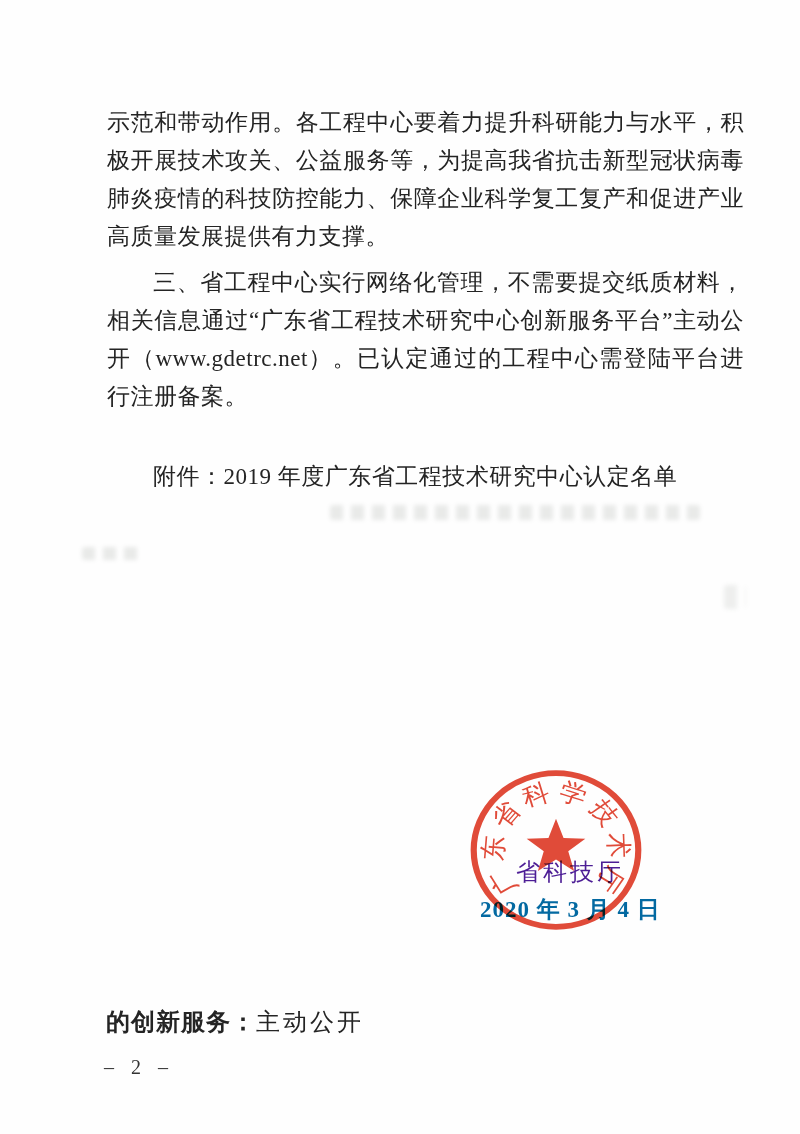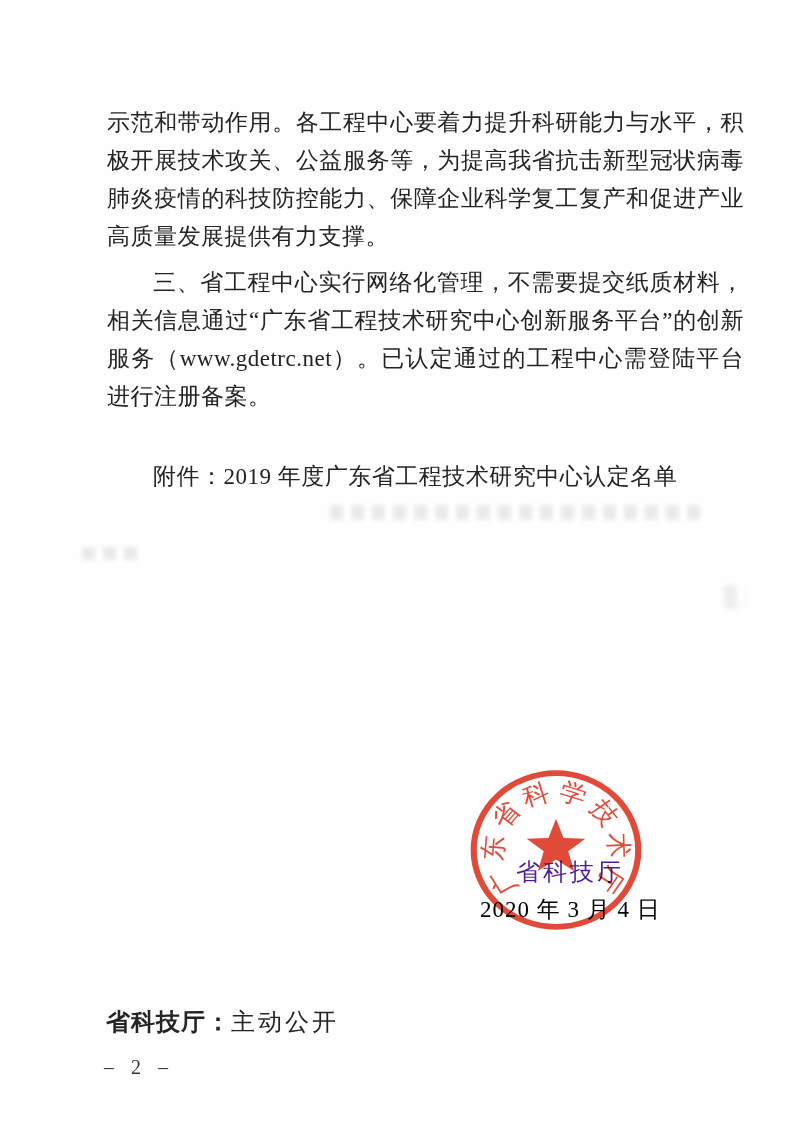--- a/index.html
+++ b/index.html
@@ -30,21 +30,21 @@
     text-align:left;
   }
 
   
   .sig-name {
     position:absolute; left:516px; top:856px;
     font-size:24px; letter-spacing:3px; color:#4c1d95;
   }
   .sig-date {
     position:absolute; left:480px; top:894px;
-    font-size:23px; letter-spacing:1px; color:#000000;
+    font-size:23px; letter-spacing:1px; color:#0369a1;font-weight:bold;
   }
 
   
   .seal {
     position:absolute; left:466px; top:766px;
     width:180px; height:168px;
     mix-blend-mode:multiply;
     opacity:0.92;
   }
 
@@ -76,38 +76,38 @@
     font-size:20px; letter-spacing:6px; color:#333;
   }
 </style>
 </head>
 <body>
 
 <div class="page">
 
   <div class="content">
     <p>示范和带动作用。各工程中心要着力提升科研能力与水平，积极开展技术攻关、公益服务等，为提高我省抗击新型冠状病毒肺炎疫情的科技防控能力、保障企业科学复工复产和促进产业高质量发展提供有力支撑。</p>
-    <p class="indent">三、省工程中心实行网络化管理，不需要提交纸质材料，相关信息通过“广东省工程技术研究中心创新服务平台”的创新服务（www.gdetrc.net）。已认定通过的工程中心需登陆平台进行注册备案。</p>
+    <p class="indent">三、省工程中心实行网络化管理，不需要提交纸质材料，相关信息通过“广东省工程技术研究中心创新服务平台”主动公开（www.gdetrc.net）。已认定通过的工程中心需登陆平台进行注册备案。</p>
     <p class="attachment">附件：2019 年度广东省工程技术研究中心认定名单</p>
   </div>
 
   <div class="smudge" id="smudge-a"></div>
   <div class="smudge" id="smudge-b"></div>
   <div class="smudge" id="smudge-c"></div>
 
   <div class="sig-name">省科技厅</div>
   <div class="sig-date">2020 年 3 月 4 日</div>
 
   <svg class="seal" viewBox="0 0 175 175" preserveAspectRatio="none">
     <circle cx="87.5" cy="87.5" r="80" fill="none" stroke-width="6" stroke="#df3b28"></circle>
     <polygon points="87.5,55 94.85,74.9 116,75.7 99.4,88.9 105.1,109.3 87.5,97.5 69.9,109.3 75.6,88.9 59,75.7 80.15,74.9" fill="#df3b28"></polygon>
     <path id="seal-arc" d="M 54.1 127.3 A 52 52 0 1 1 120.9 127.3" fill="none"></path>
     <text font-size="26" letter-spacing="5.5" font-family="Liberation Serif, DejaVu Serif, serif" fill="#df3b28">
       <textPath href="#seal-arc" startOffset="2">广东省科学技术厅</textPath>
     </text>
   </svg>
 
   <div class="footer-disclosure">
-    <span class="label">省科技厅：</span><span class="value">主动公开</span>
+    <span class="label">的创新服务：</span><span class="value">主动公开</span>
   </div>
   <div class="page-number">– 2 –</div>
 
 </div>
 
 </body></html>

